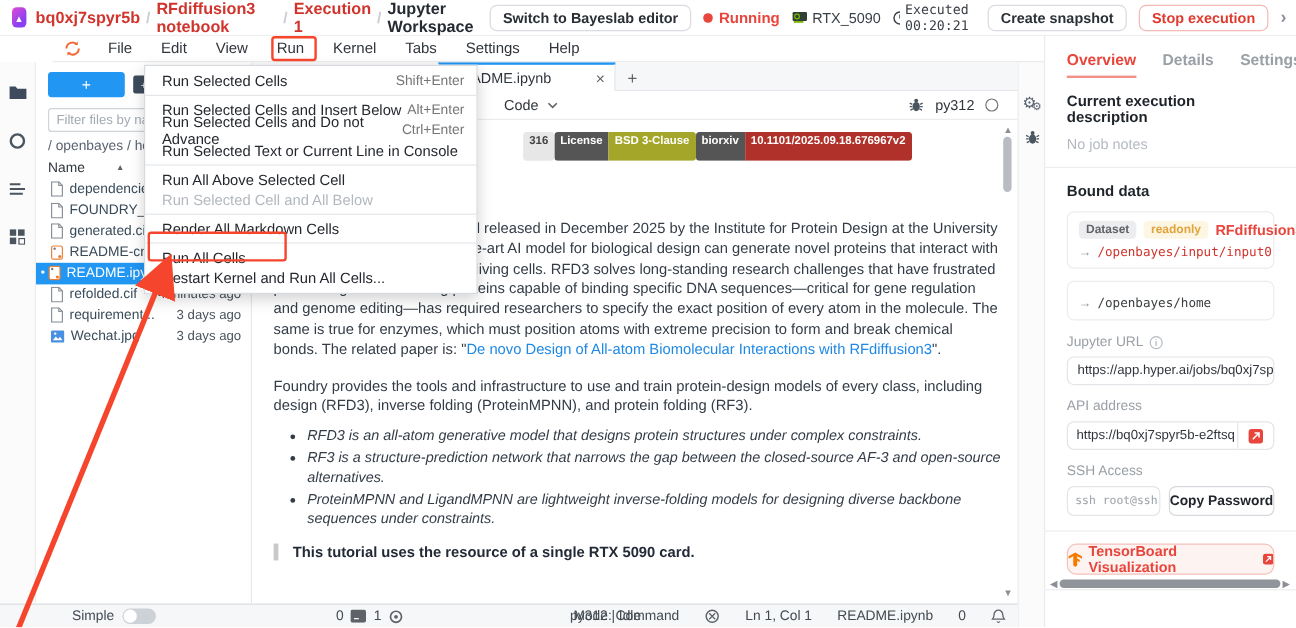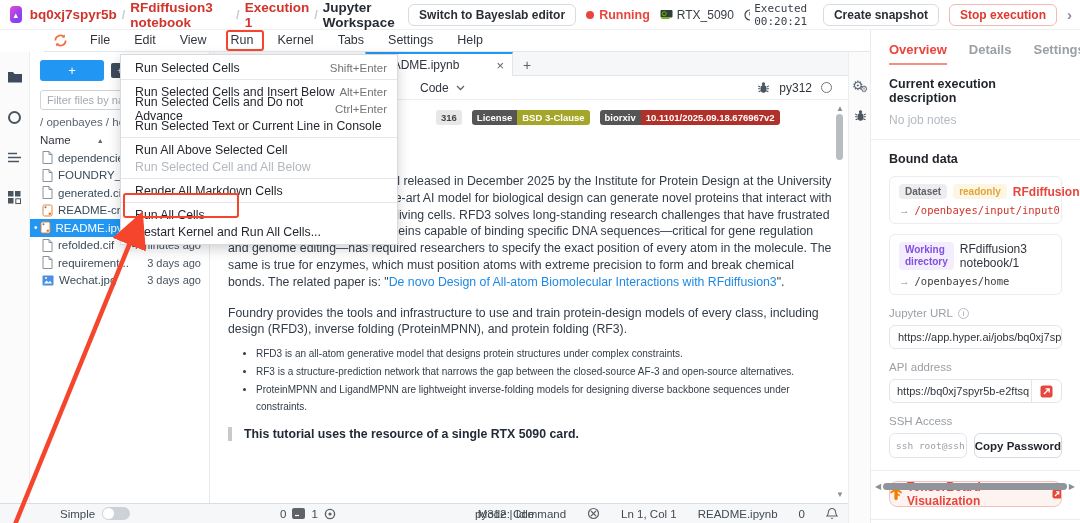--- a/index.html
+++ b/index.html
@@ -54,31 +54,31 @@
   .tabbar { position:absolute; left:0; top:0; width:638px; height:24px; background:#f6f7f8; border-bottom:1px solid #e2e4e7; }
   .tab { position:absolute; left:155px; top:0; width:148px; height:24px; background:#fff; border-top:2px solid #2196f3; border-left:1px solid #e2e4e7; border-right:1px solid #e2e4e7; display:flex; align-items:center; padding:0 8px 0 10px; font-size:12px; color:#30353c; }
   .tab .close { margin-left:auto; color:#5f6368; font-size:13px; }
   .newtab { position:absolute; left:307px; top:3px; width:20px; height:20px; color:#5f6368; font-size:14px; text-align:center; line-height:20px; }
   .nbtoolbar { position:absolute; left:0; top:24px; width:638px; height:24px; background:#fff; border-bottom:1px solid #ececee; display:flex; align-items:center; }
   .celltype { margin-left:210px; display:flex; align-items:center; gap:7px; font-size:12px; color:#30353c; }
   .nbt-right { margin-left:auto; display:flex; align-items:center; gap:9px; padding-right:16px; font-size:12px; color:#30353c; }
   .kstat { width:11px; height:11px; border:1.5px solid #757575; border-radius:50%; }
   .nbcontent { position:absolute; left:0; top:48px; width:630px; height:403px; background:#fff; padding-left:18px; overflow:hidden; color:#333c47; }
   .nbtitle { margin-top:14px; margin-left:172px; font-size:25px; font-weight:bold; color:#232a37; letter-spacing:-0.3px; }
-  .badges { margin-top:10px; margin-left:172px; display:flex; gap:10px; height:15px;padding-left:36px; }
+  .badges { margin-top:10px; margin-left:172px; display:flex; gap:0; height:24px;padding-left:36px; }
   .badge { display:flex; font-size:9.5px; font-weight:bold; border-radius:3px; overflow:hidden; line-height:15px; }
   .badge span { padding:0 5px; }
   .bg-frag { background:#e7e7e7; color:#444; }
   .bg-gray { background:#555; color:#fff; }
   .bg-olive { background:#a4a629; color:#fff; }
   .bg-dred { background:#b0312a; color:#fff; }
   .para { width:606px; font-size:12.3px; line-height:16.8px; margin-top:48px; }
   .para2 { width:606px; font-size:12.3px; line-height:16.8px; margin-top:14px; }
   .nblink { color:#1e88e5; }
-  .nbul { margin:8px 0 5px 28px; width:580px; font-size:10px; line-height:16.8px; }
+  .nbul { margin:8px 0 5px 28px; width:580px; font-size:12px; line-height:16.8px;font-style:italic; }
   .nbul li { margin-bottom:1px; }
   .quote { margin-top:12px; border-left:4px solid #c9c9c9; padding-left:12px; font-weight:bold; font-size:12.3px; color:#232a37; }
   .vsb-up { position:absolute; left:626px; top:52px; color:#8a8f98; font-size:8px; }
   .vsb-thumb { position:absolute; left:626px; top:62px; width:7px; height:46px; background:#b9bdc3; border-radius:4px; }
   .vsb-down { position:absolute; left:626px; top:438px; color:#8a8f98; font-size:8px; }
 
   
   .rightstrip { position:absolute; left:848px; top:52px; width:22px; height:471px; background:#fbfbfc; border-left:1px solid #ebedef; }
   .gearwrap { position:absolute; left:3px; top:26px; color:#5a6572; font-size:13px; }
   .gearwrap .g2 { position:absolute; left:8px; top:6px; font-size:9px; }
@@ -393,24 +393,20 @@
         <span class="pill yellow">readonly</span>
         <span class="ds-name">RFdiffusion3</span>
       </div>
       <div class="path red">
           <span class="arr">→</span>
           <span>/openbayes/input/input0</span>
         </div>
     </div>
 
     <div class="card">
-      <div class="card-row">
-        <span class="pill purple">Working directory</span>
-        <span class="wd-name">RFdiffusion3 notebook/1</span>
-      </div>
       <div class="path dark">
           <span class="arr">→</span>
           <span>/openbayes/home</span>
         </div>
     </div>
 
     <div class="rp-label">
         <span>Jupyter URL</span>
         <span class="infoi">i</span>
       </div>

